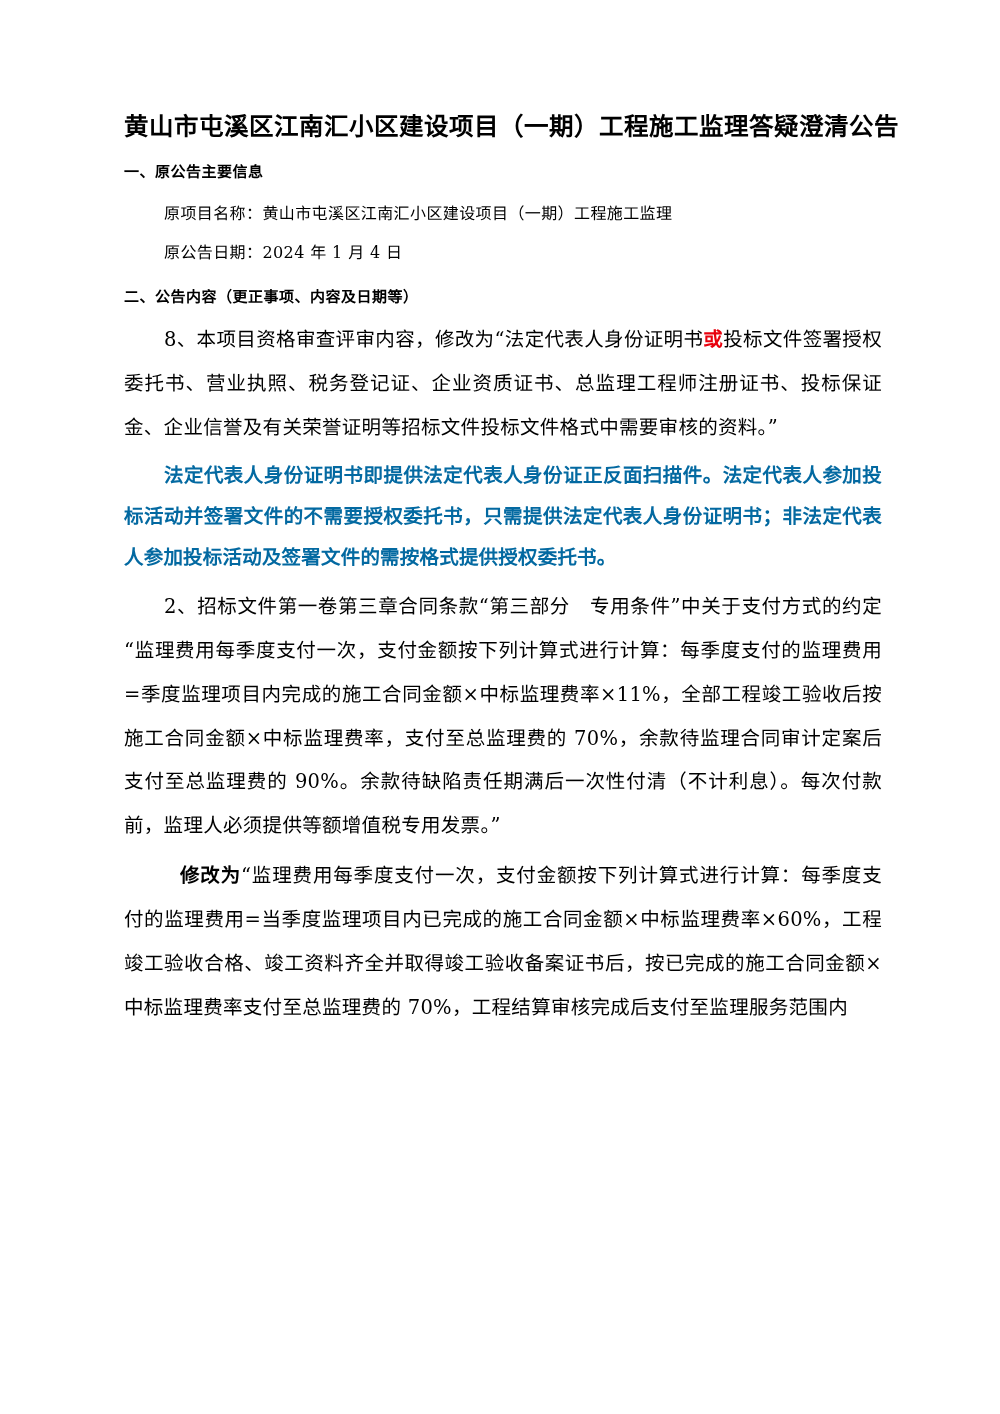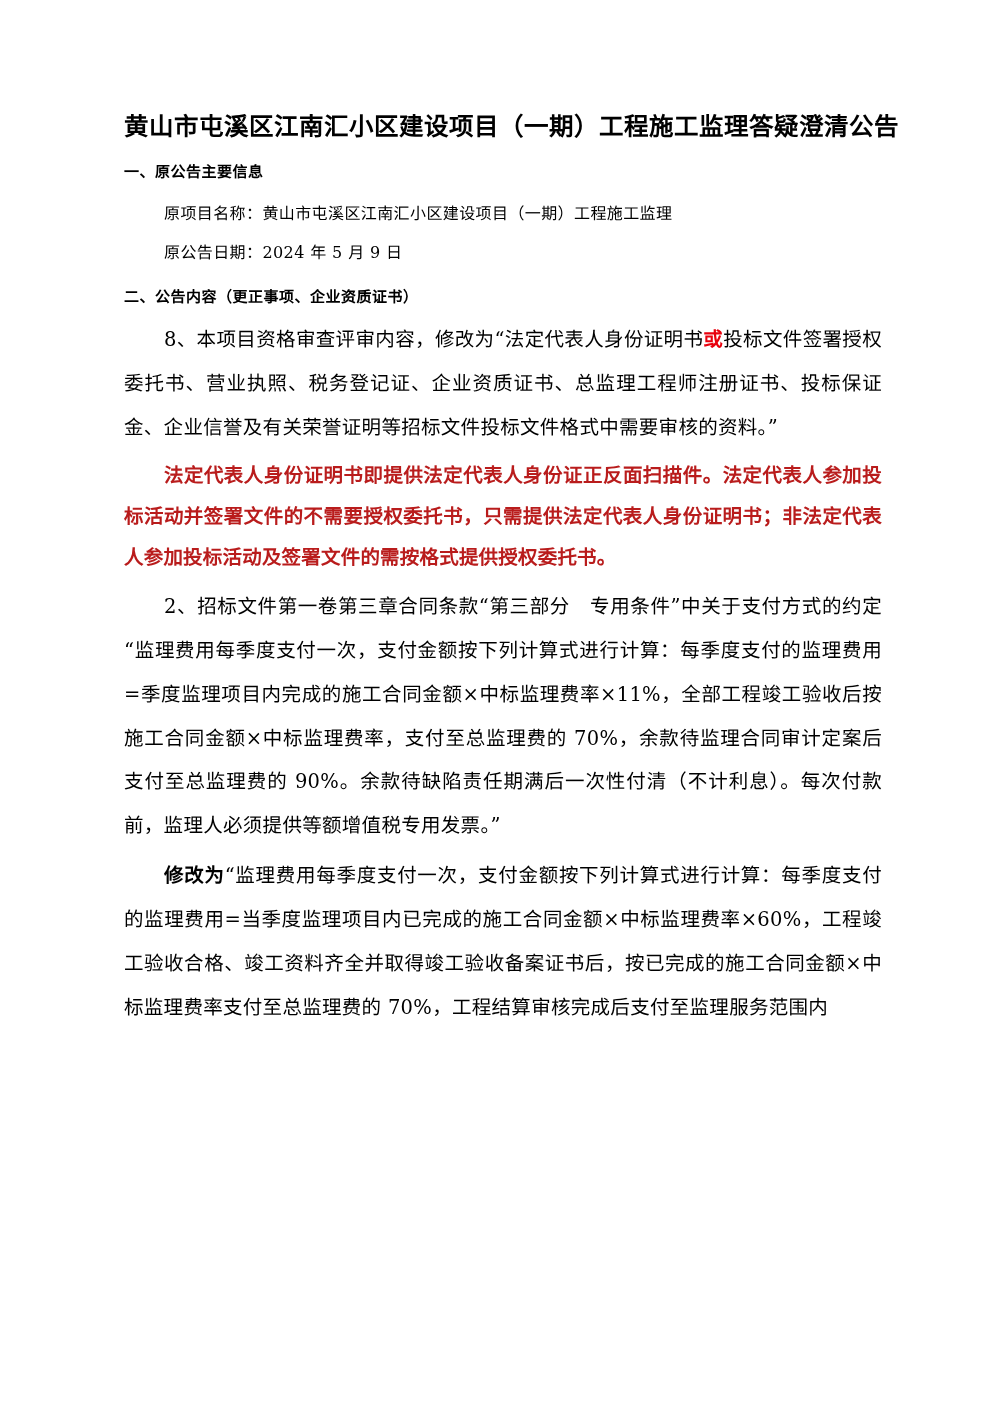--- a/index.html
+++ b/index.html
@@ -50,50 +50,51 @@
   .para {
     font-size: 19.5px;
     line-height: 2.25;
     letter-spacing: 0.3px;
     text-align: justify;
     text-justify: inter-ideograph;
     text-indent: 40px;
     margin: 6px 0 0 0;
   }
   .para.red {
-    color: #b91c1c;
+    color: #0369a1;
     font-weight: bold;
     font-family: "DejaVu Sans", "Liberation Sans", sans-serif;
     letter-spacing: 0.2px;
     line-height: 2.1;
   }
   .emph-red {
     color: #e8000d;
     font-weight: bold;
   }
   .bold-inline {
     font-family: "DejaVu Sans", "Liberation Sans", sans-serif;
     font-weight: bold;
+    margin-left: 16px;
   }
 </style>
 </head>
 <body>
 
 <div class="page">
 
   <h1 class="doc-title">黄山市屯溪区江南汇小区建设项目（一期）工程施工监理答疑澄清公告</h1>
 
   <h2 class="section-heading">一、原公告主要信息</h2>
 
   <p class="info-line">原项目名称：黄山市屯溪区江南汇小区建设项目（一期）工程施工监理</p>
 
 
-  <p class="info-line">原公告日期：2024 年 5 月 9 日</p>
+  <p class="info-line">原公告日期：2024 年 1 月 4 日</p>
 
-  <h2 class="section-heading">二、公告内容（更正事项、企业资质证书）</h2>
+  <h2 class="section-heading">二、公告内容（更正事项、内容及日期等）</h2>
 
   <p class="para"><span>8、本项目资格审查评审内容，修改为“法定代表人身份证明书</span><span class="emph-red">或</span><span>投标文件签署授权委托书、营业执照、税务登记证、企业资质证书、总监理工程师注册证书、投标保证金、企业信誉及有关荣誉证明等招标文件投标文件格式中需要审核的资料。”</span></p>
 
   <p class="para red">法定代表人身份证明书即提供法定代表人身份证正反面扫描件。法定代表人参加投标活动并签署文件的不需要授权委托书，只需提供法定代表人身份证明书；非法定代表人参加投标活动及签署文件的需按格式提供授权委托书。</p>
 
   <p class="para">2、招标文件第一卷第三章合同条款“第三部分　专用条件”中关于支付方式的约定“监理费用每季度支付一次，支付金额按下列计算式进行计算：每季度支付的监理费用=季度监理项目内完成的施工合同金额×中标监理费率×11%，全部工程竣工验收后按施工合同金额×中标监理费率，支付至总监理费的 70%，余款待监理合同审计定案后支付至总监理费的 90%。余款待缺陷责任期满后一次性付清（不计利息）。每次付款前，监理人必须提供等额增值税专用发票。”</p>
 
   <p class="para"><span class="bold-inline">修改为</span><span>“监理费用每季度支付一次，支付金额按下列计算式进行计算：每季度支付的监理费用=当季度监理项目内已完成的施工合同金额×中标监理费率×60%，工程竣工验收合格、竣工资料齐全并取得竣工验收备案证书后，按已完成的施工合同金额×中标监理费率支付至总监理费的 70%，工程结算审核完成后支付至监理服务范围内</span></p>
 
 </div>

